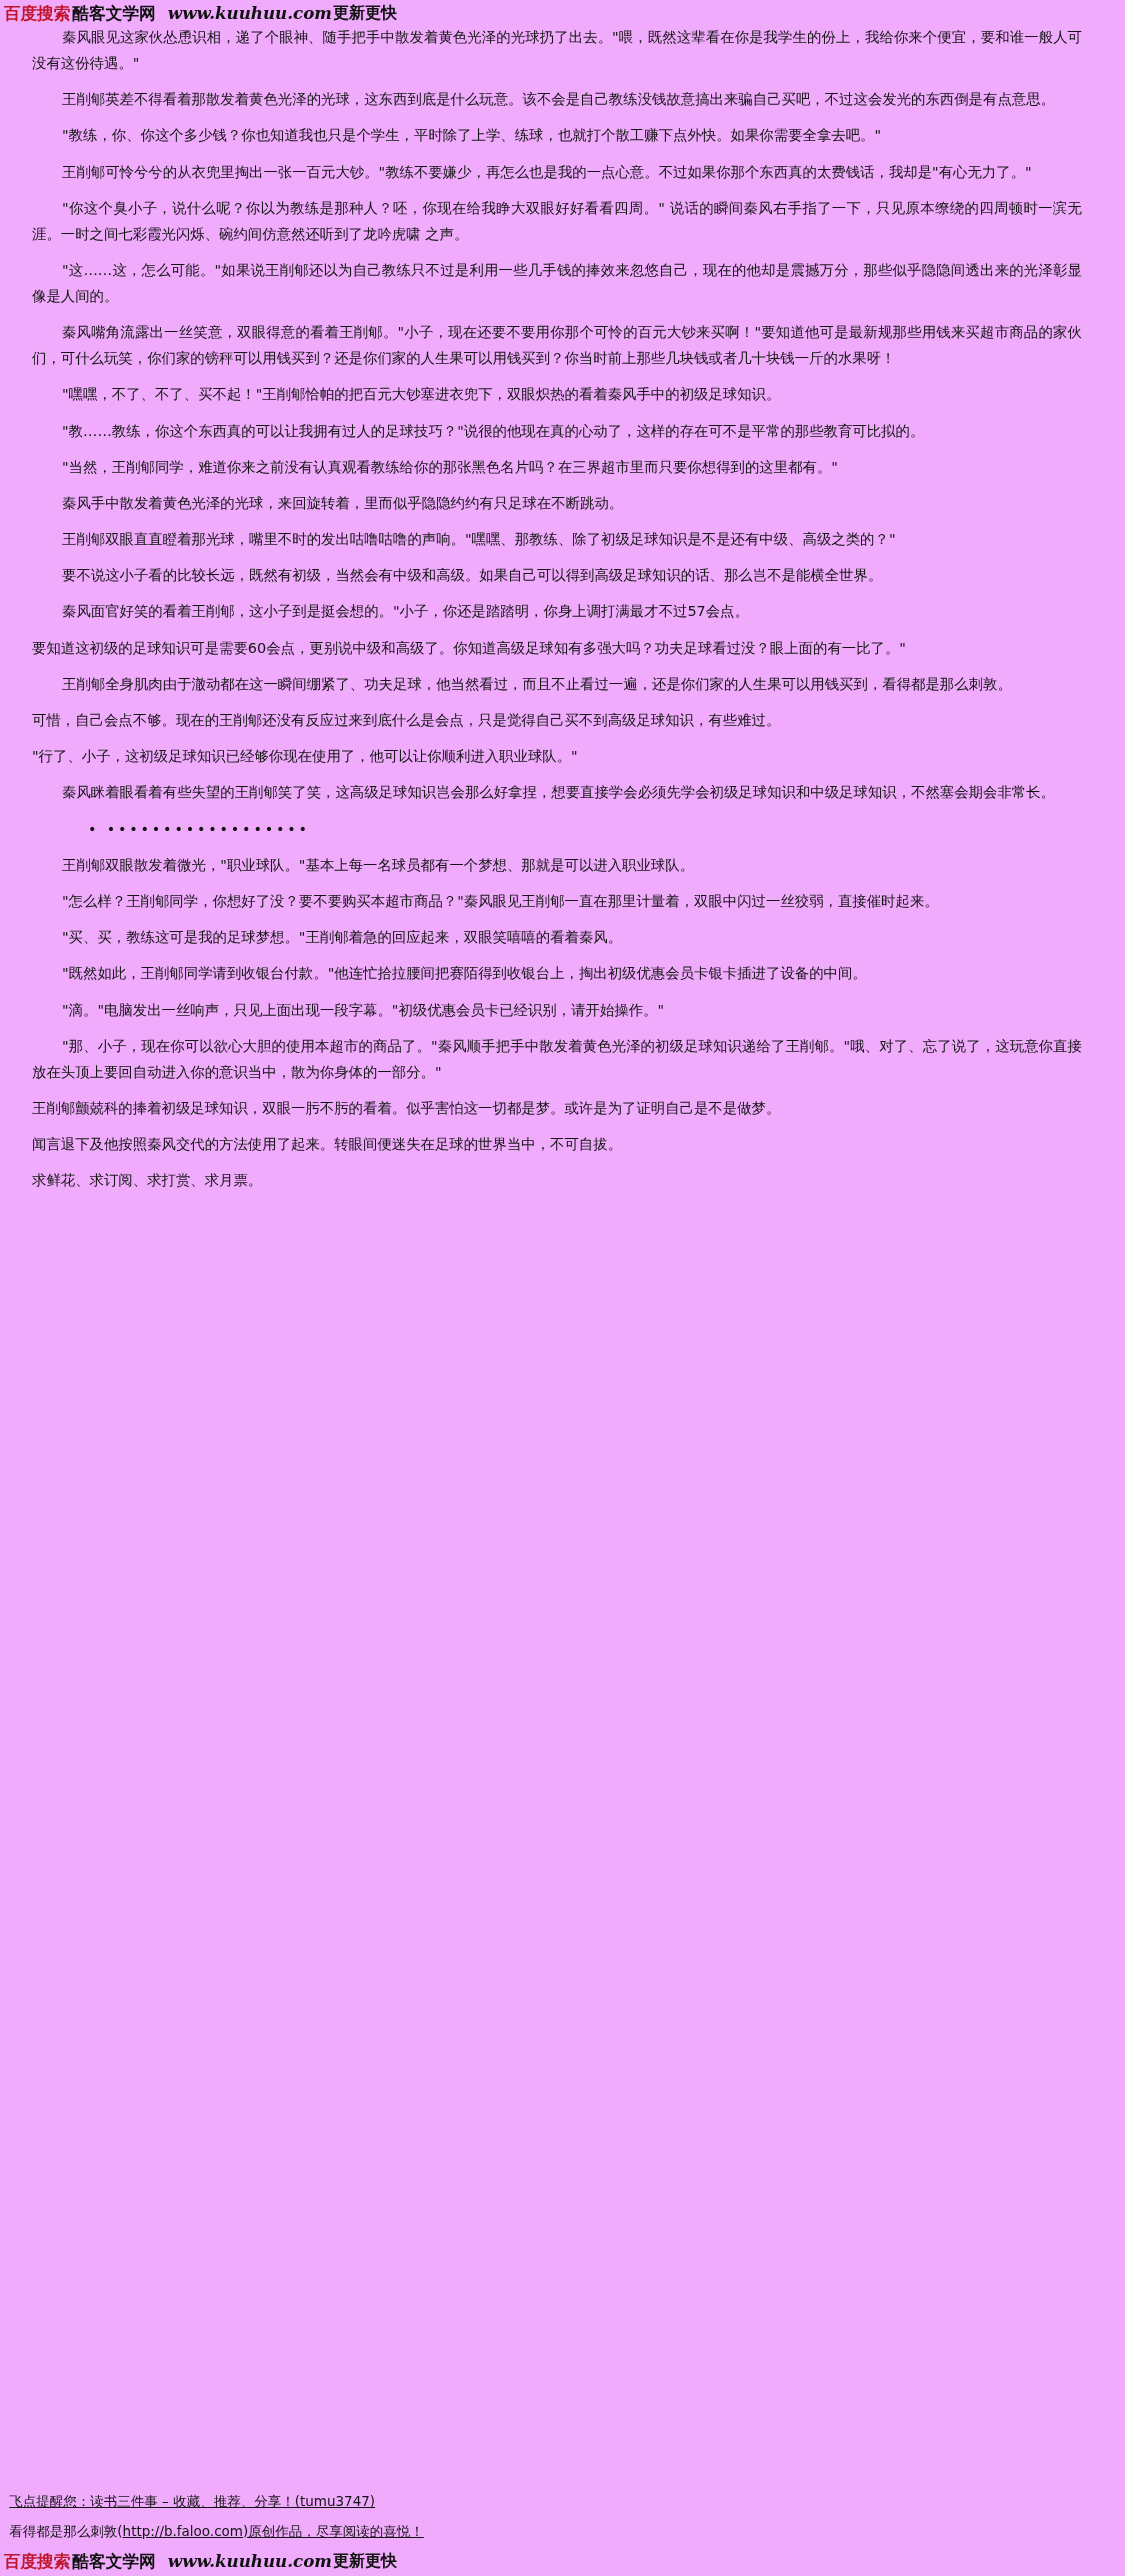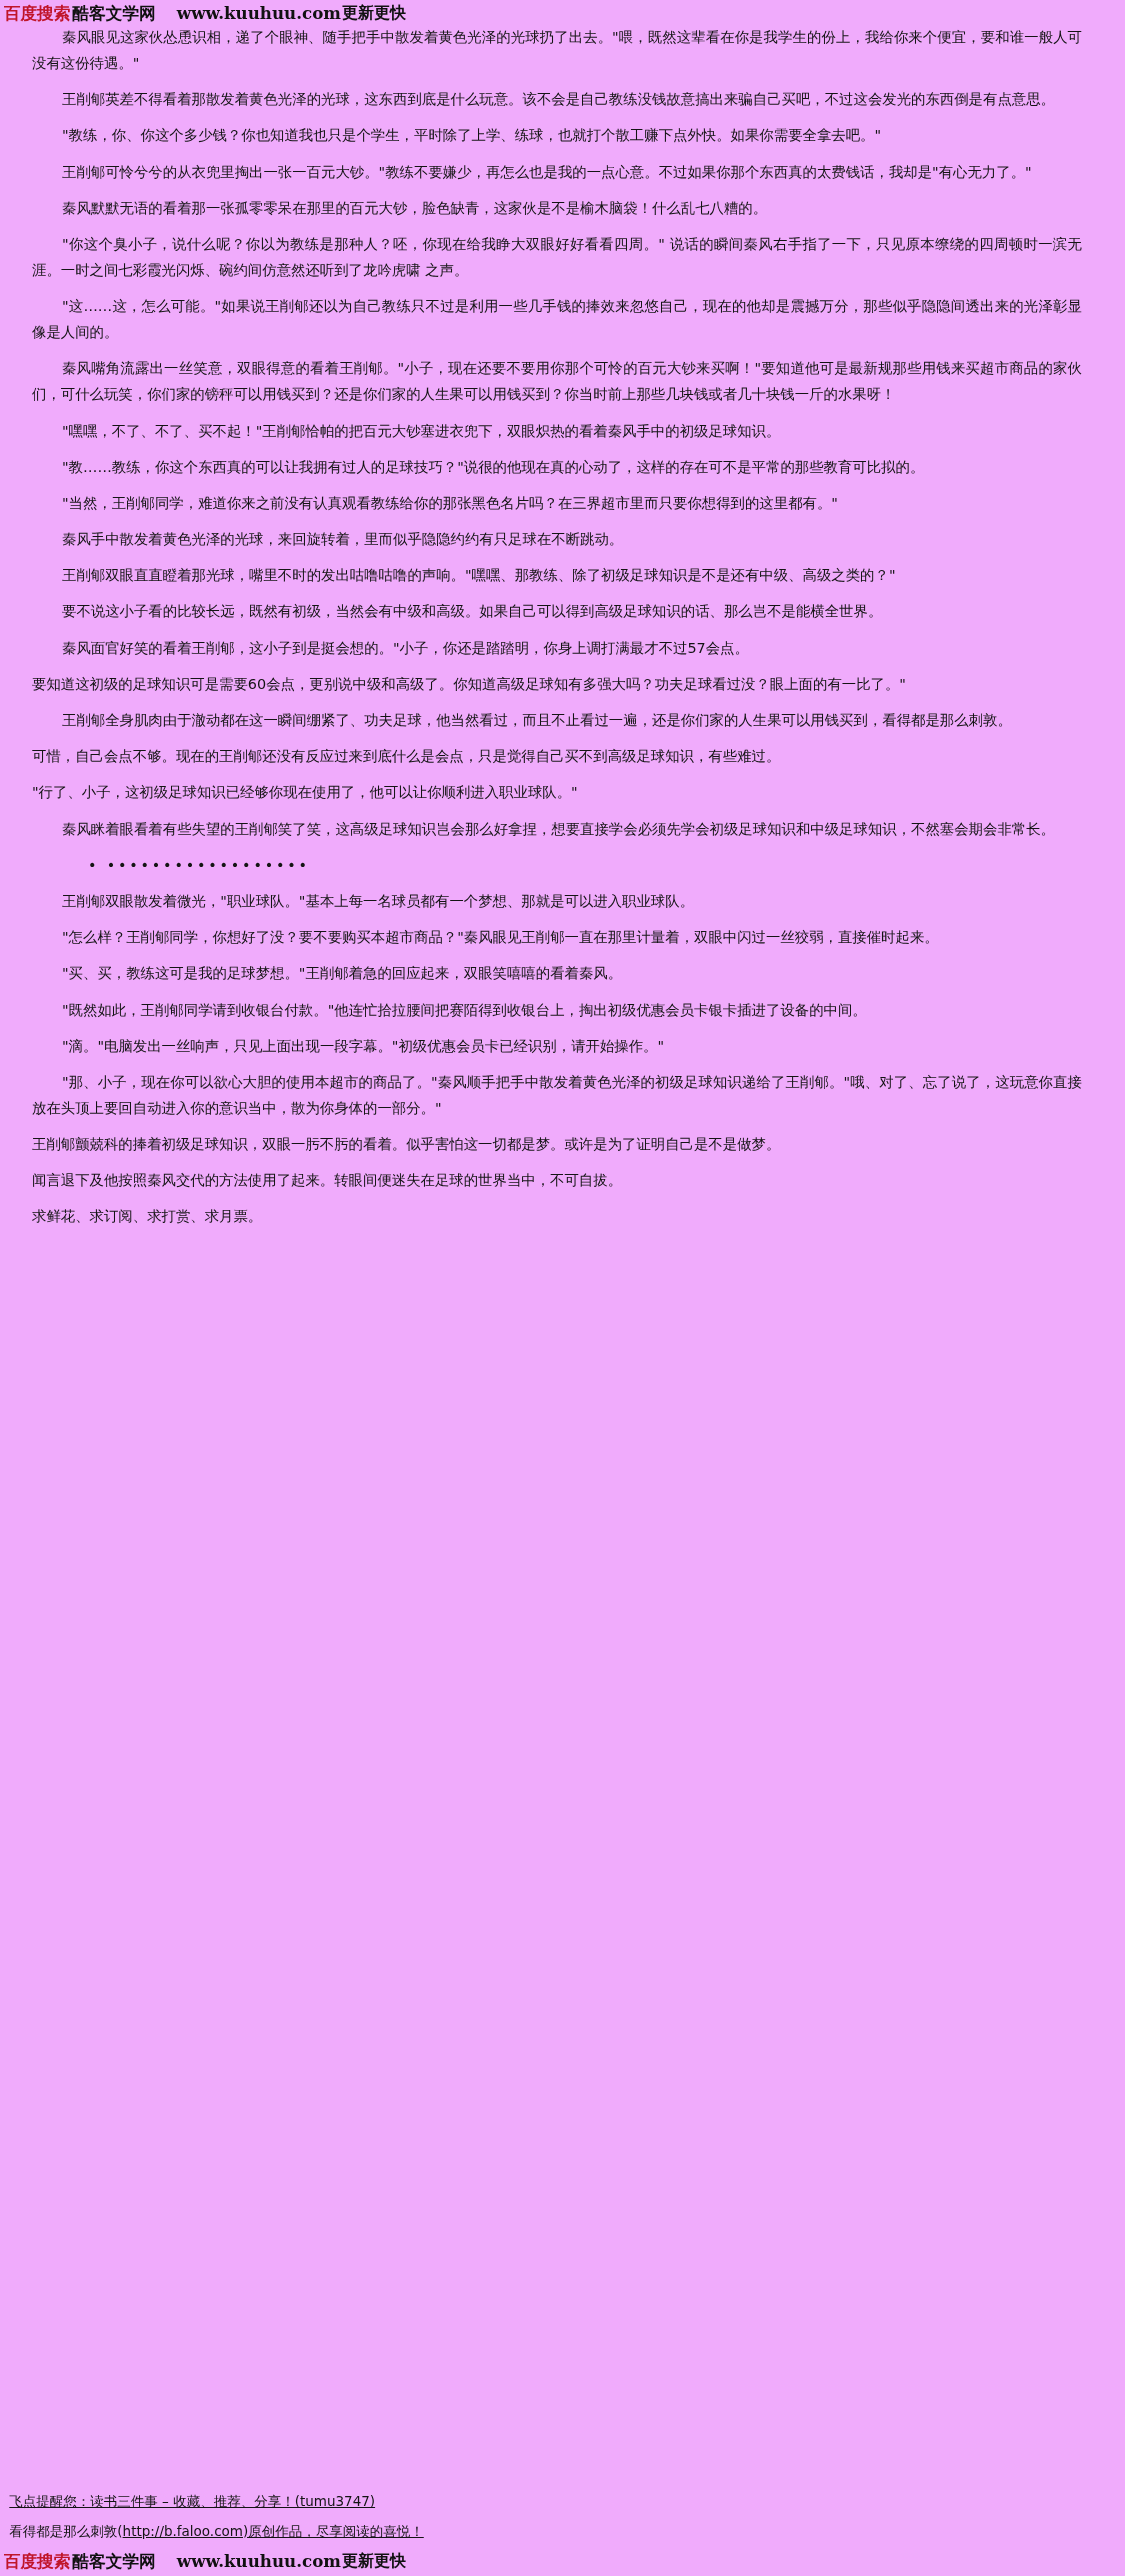--- a/index.html
+++ b/index.html
@@ -45,22 +45,23 @@
   }
   .watermark .wm-dark {
     color: #111;
     font-weight: bold;
     font-size: 16.7px;
   }
   .watermark .wm-latin {
     color: #111;
     font-weight: bold;
     font-size: 16.7px;
-    margin-left: 21px;
+    margin-left: 12px;
     font-family: "DejaVu Serif", "Liberation Serif", serif;
+    font-style: italic;
   }
   .watermark .wm-tail {
     color: #111;
     font-weight: bold;
     font-size: 16px;
     margin-left: 1px;
   }
   .wm-top { position: absolute; top: 0px; left: 3.7px; }
   .wm-bottom { position: absolute; bottom: 1.9px; left: 3.7px; }
 
@@ -123,21 +124,20 @@
     <span class="wm-dark">酷客文学网</span>
     <span class="wm-latin">www.kuuhuu.com</span>
     <span class="wm-tail">更新更快</span>
   </div>
 
   <div class="content">
     <p class="para">秦风眼见这家伙怂恿识相，递了个眼神、随手把手中散发着黄色光泽的光球扔了出去。"喂，既然这辈看在你是我学生的份上，我给你来个便宜，要和谁一般人可没有这份待遇。"</p>
     <p class="para">王削郇英差不得看着那散发着黄色光泽的光球，这东西到底是什么玩意。该不会是自己教练没钱故意搞出来骗自己买吧，不过这会发光的东西倒是有点意思。</p>
     <p class="para">"教练，你、你这个多少钱？你也知道我也只是个学生，平时除了上学、练球，也就打个散工赚下点外快。如果你需要全拿去吧。"</p>
     <p class="para">王削郇可怜兮兮的从衣兜里掏出一张一百元大钞。"教练不要嫌少，再怎么也是我的一点心意。不过如果你那个东西真的太费钱话，我却是"有心无力了。"</p>
-    <p class="para">秦风默默无语的看着那一张孤零零呆在那里的百元大钞，脸色缺青，这家伙是不是榆木脑袋！什么乱七八糟的。</p>
     <p class="para">"你这个臭小子，说什么呢？你以为教练是那种人？呸，你现在给我睁大双眼好好看看四周。" 说话的瞬间秦风右手指了一下，只见原本缭绕的四周顿时一滨无涯。一时之间七彩霞光闪烁、碗约间仿意然还听到了龙吟虎啸 之声。</p>
     <p class="para">"这……这，怎么可能。"如果说王削郇还以为自己教练只不过是利用一些几手钱的捧效来忽悠自己，现在的他却是震撼万分，那些似乎隐隐间透出来的光泽彰显像是人间的。</p>
     <p class="para">秦风嘴角流露出一丝笑意，双眼得意的看着王削郇。"小子，现在还要不要用你那个可怜的百元大钞来买啊！"要知道他可是最新规那些用钱来买超市商品的家伙们，可什么玩笑，你们家的镑秤可以用钱买到？还是你们家的人生果可以用钱买到？你当时前上那些几块钱或者几十块钱一斤的水果呀！</p>
     <p class="para">"嘿嘿，不了、不了、买不起！"王削郇恰帕的把百元大钞塞进衣兜下，双眼炽热的看着秦风手中的初级足球知识。</p>
     <p class="para">"教……教练，你这个东西真的可以让我拥有过人的足球技巧？"说很的他现在真的心动了，这样的存在可不是平常的那些教育可比拟的。</p>
     <p class="para">"当然，王削郇同学，难道你来之前没有认真观看教练给你的那张黑色名片吗？在三界超市里而只要你想得到的这里都有。"</p>
     <p class="para">秦风手中散发着黄色光泽的光球，来回旋转着，里而似乎隐隐约约有只足球在不断跳动。</p>
     <p class="para">王削郇双眼直直瞪着那光球，嘴里不时的发出咕噜咕噜的声响。"嘿嘿、那教练、除了初级足球知识是不是还有中级、高级之类的？"</p>
     <p class="para">要不说这小子看的比较长远，既然有初级，当然会有中级和高级。如果自己可以得到高级足球知识的话、那么岂不是能横全世界。</p>
     <p class="para">秦风面官好笑的看着王削郇，这小子到是挺会想的。"小子，你还是踏踏明，你身上调打满最才不过57会点。</p>

